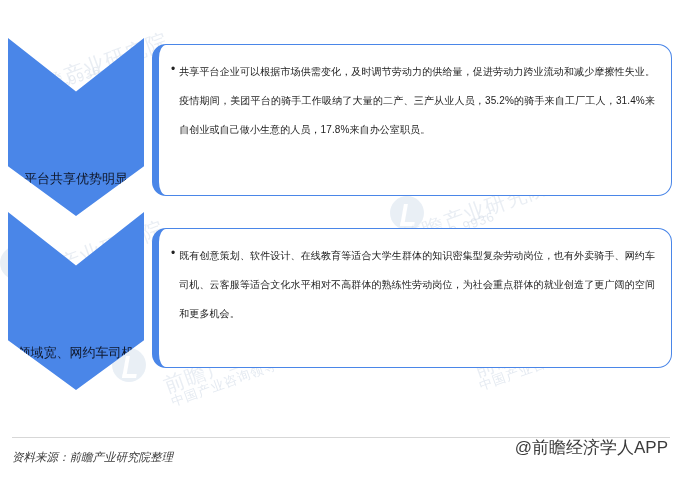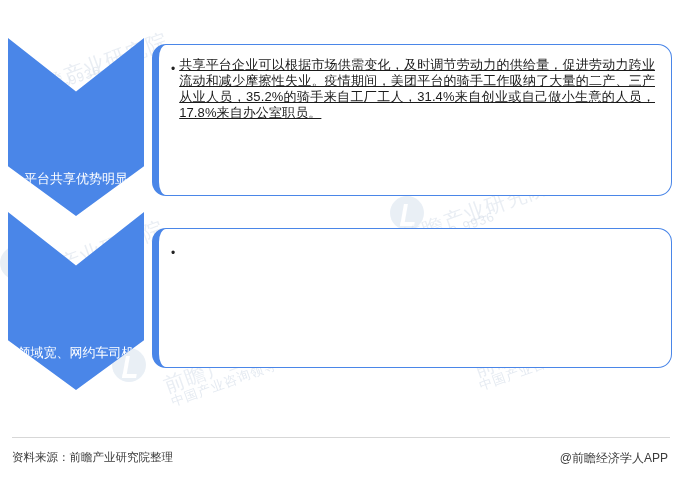--- a/index.html
+++ b/index.html
@@ -79,21 +79,21 @@
     background: #4a86e8;
     z-index: 10;
     display: flex;
     align-items: flex-end;
     justify-content: center;
     box-sizing: border-box;
     -webkit-clip-path: polygon(0% 0%, 50% 30%, 100% 0%, 100% 72%, 50% 100%, 0% 72%);
     clip-path: polygon(0% 0%, 50% 30%, 100% 0%, 100% 72%, 50% 100%, 0% 72%);
   }
   .chevron-label {
-    color: #ffffff;
+    color: #0f172a;
     font-size: 13px;
     line-height: 19px;
     text-align: center;
     padding: 0 6px 28px 6px;
     box-sizing: border-box;
     width: 100%;
   }
   #chev1 { top: 38px;  height: 178px; }
   #chev2 { top: 212px; height: 178px; }
 
@@ -116,53 +116,53 @@
 
   .bullet {
     color: #222222;
     font-size: 12px;
     line-height: 23px;
     margin-right: 4px;
     flex: 0 0 auto;
     padding-top: 1px;
   }
   .box-text {
-    font-size: 13px;
-    line-height: 16px;
+    font-size: 10px;
+    line-height: 29px;
     color: #1b1b1b;
     text-align: justify;
     text-justify: inter-ideograph;
     flex: 1 1 auto;
     letter-spacing: 0.1px;
-    text-decoration: underline;
   }
 
   
   .footer-rule {
     position: absolute;
     left: 12px;
     top: 437px;
     width: 658px;
     height: 1px;
     background: #d7d7d7;
     z-index: 15;
   }
   .footer-left {
     position: absolute;
     left: 12px;
     top: 450px;
     font-size: 11.5px;
     color: #3b3b3b;
     z-index: 20;
+    font-style: italic;
   }
   .footer-right {
     position: absolute;
     right: 14px;
-    top: 450px;
-    font-size: 12px;
+    top: 436px;
+    font-size: 17px;
     color: #3b3b3b;
     z-index: 20;
   }
 </style>
 </head>
 <body>
 
 <div id="page">
 
   <div class="wm-layer">
@@ -191,19 +191,20 @@
     <div class="chevron-label">领域宽、网约车司机</div>
   </div>
 
   <div class="box" id="box1">
     <span class="bullet">•</span>
     <div class="box-text">共享平台企业可以根据市场供需变化，及时调节劳动力的供给量，促进劳动力跨业流动和减少摩擦性失业。疫情期间，美团平台的骑手工作吸纳了大量的二产、三产从业人员，35.2%的骑手来自工厂工人，31.4%来自创业或自己做小生意的人员，17.8%来自办公室职员。</div>
   </div>
 
   <div class="box" id="box2">
     <span class="bullet">•</span>
+    <div class="box-text">既有创意策划、软件设计、在线教育等适合大学生群体的知识密集型复杂劳动岗位，也有外卖骑手、网约车司机、云客服等适合文化水平相对不高群体的熟练性劳动岗位，为社会重点群体的就业创造了更广阔的空间和更多机会。</div>
   </div>
 
   <div class="footer-rule"></div>
   <div class="footer-left">资料来源：前瞻产业研究院整理</div>
   <div class="footer-right">@前瞻经济学人APP</div>
 
 </div>
 
 </body></html>

